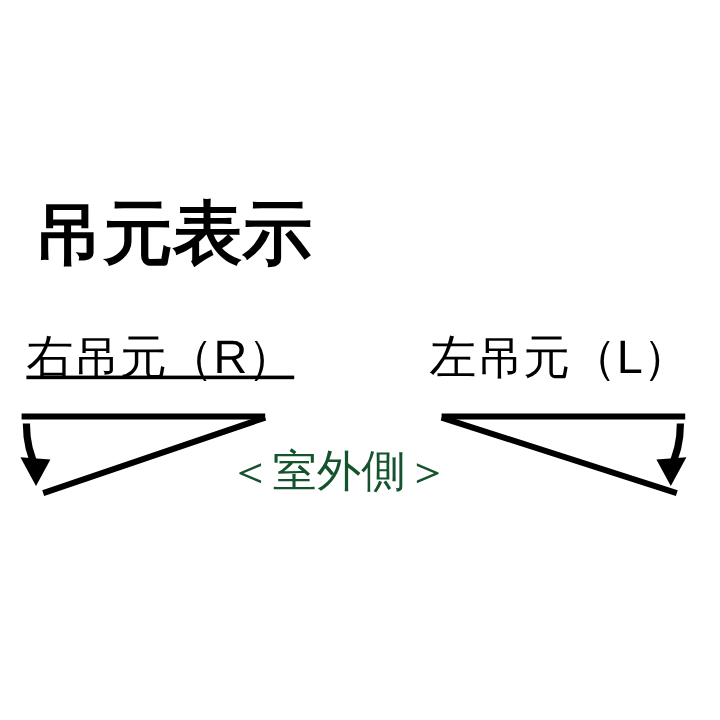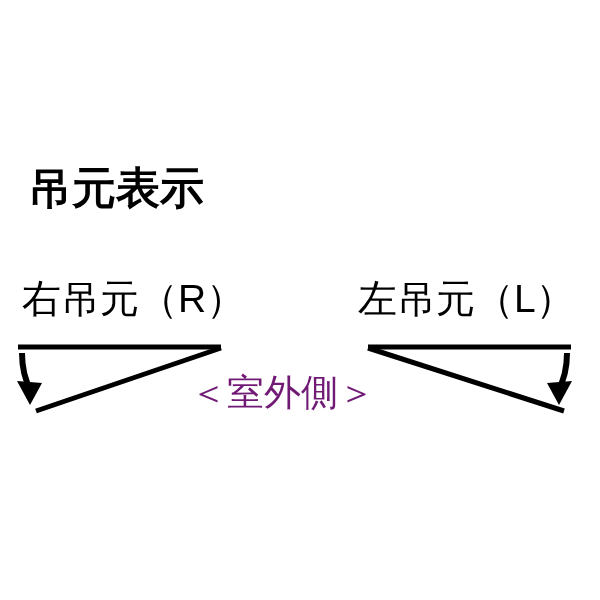--- a/index.html
+++ b/index.html
@@ -15,51 +15,52 @@
     position: relative;
     width: 600px;
     height: 600px;
     background: #ffffff;
     overflow: hidden;
   }
   .title {
     position: absolute;
     left: 28px;
     top: 166px;
-    font-size: 44px;
+    font-size: 58px;
     line-height: 1;
     font-weight: bold;
     color: #000000;
     letter-spacing: 0px;
     white-space: nowrap;
   }
   .hinge-label {
     position: absolute;
     top: 278px;
     font-size: 39px;
     line-height: 1.08;
     font-weight: normal;
     color: #000000;
     white-space: nowrap;
   }
   .hinge-label.right-hinge {
     left: 22px;
+    text-decoration: underline;
   }
   .hinge-label.left-hinge {
     left: 358px;
     text-align: right;
   }
   .center-label {
     position: absolute;
     left: 190px;
     top: 373px;
     font-size: 37px;
     line-height: 1.08;
     font-weight: normal;
-    color: #701a75;
+    color: #14532d;
     white-space: nowrap;
   }
   .diagram-svg {
     position: absolute;
     left: 0;
     top: 0;
     width: 600px;
     height: 600px;
     pointer-events: none;
   }

